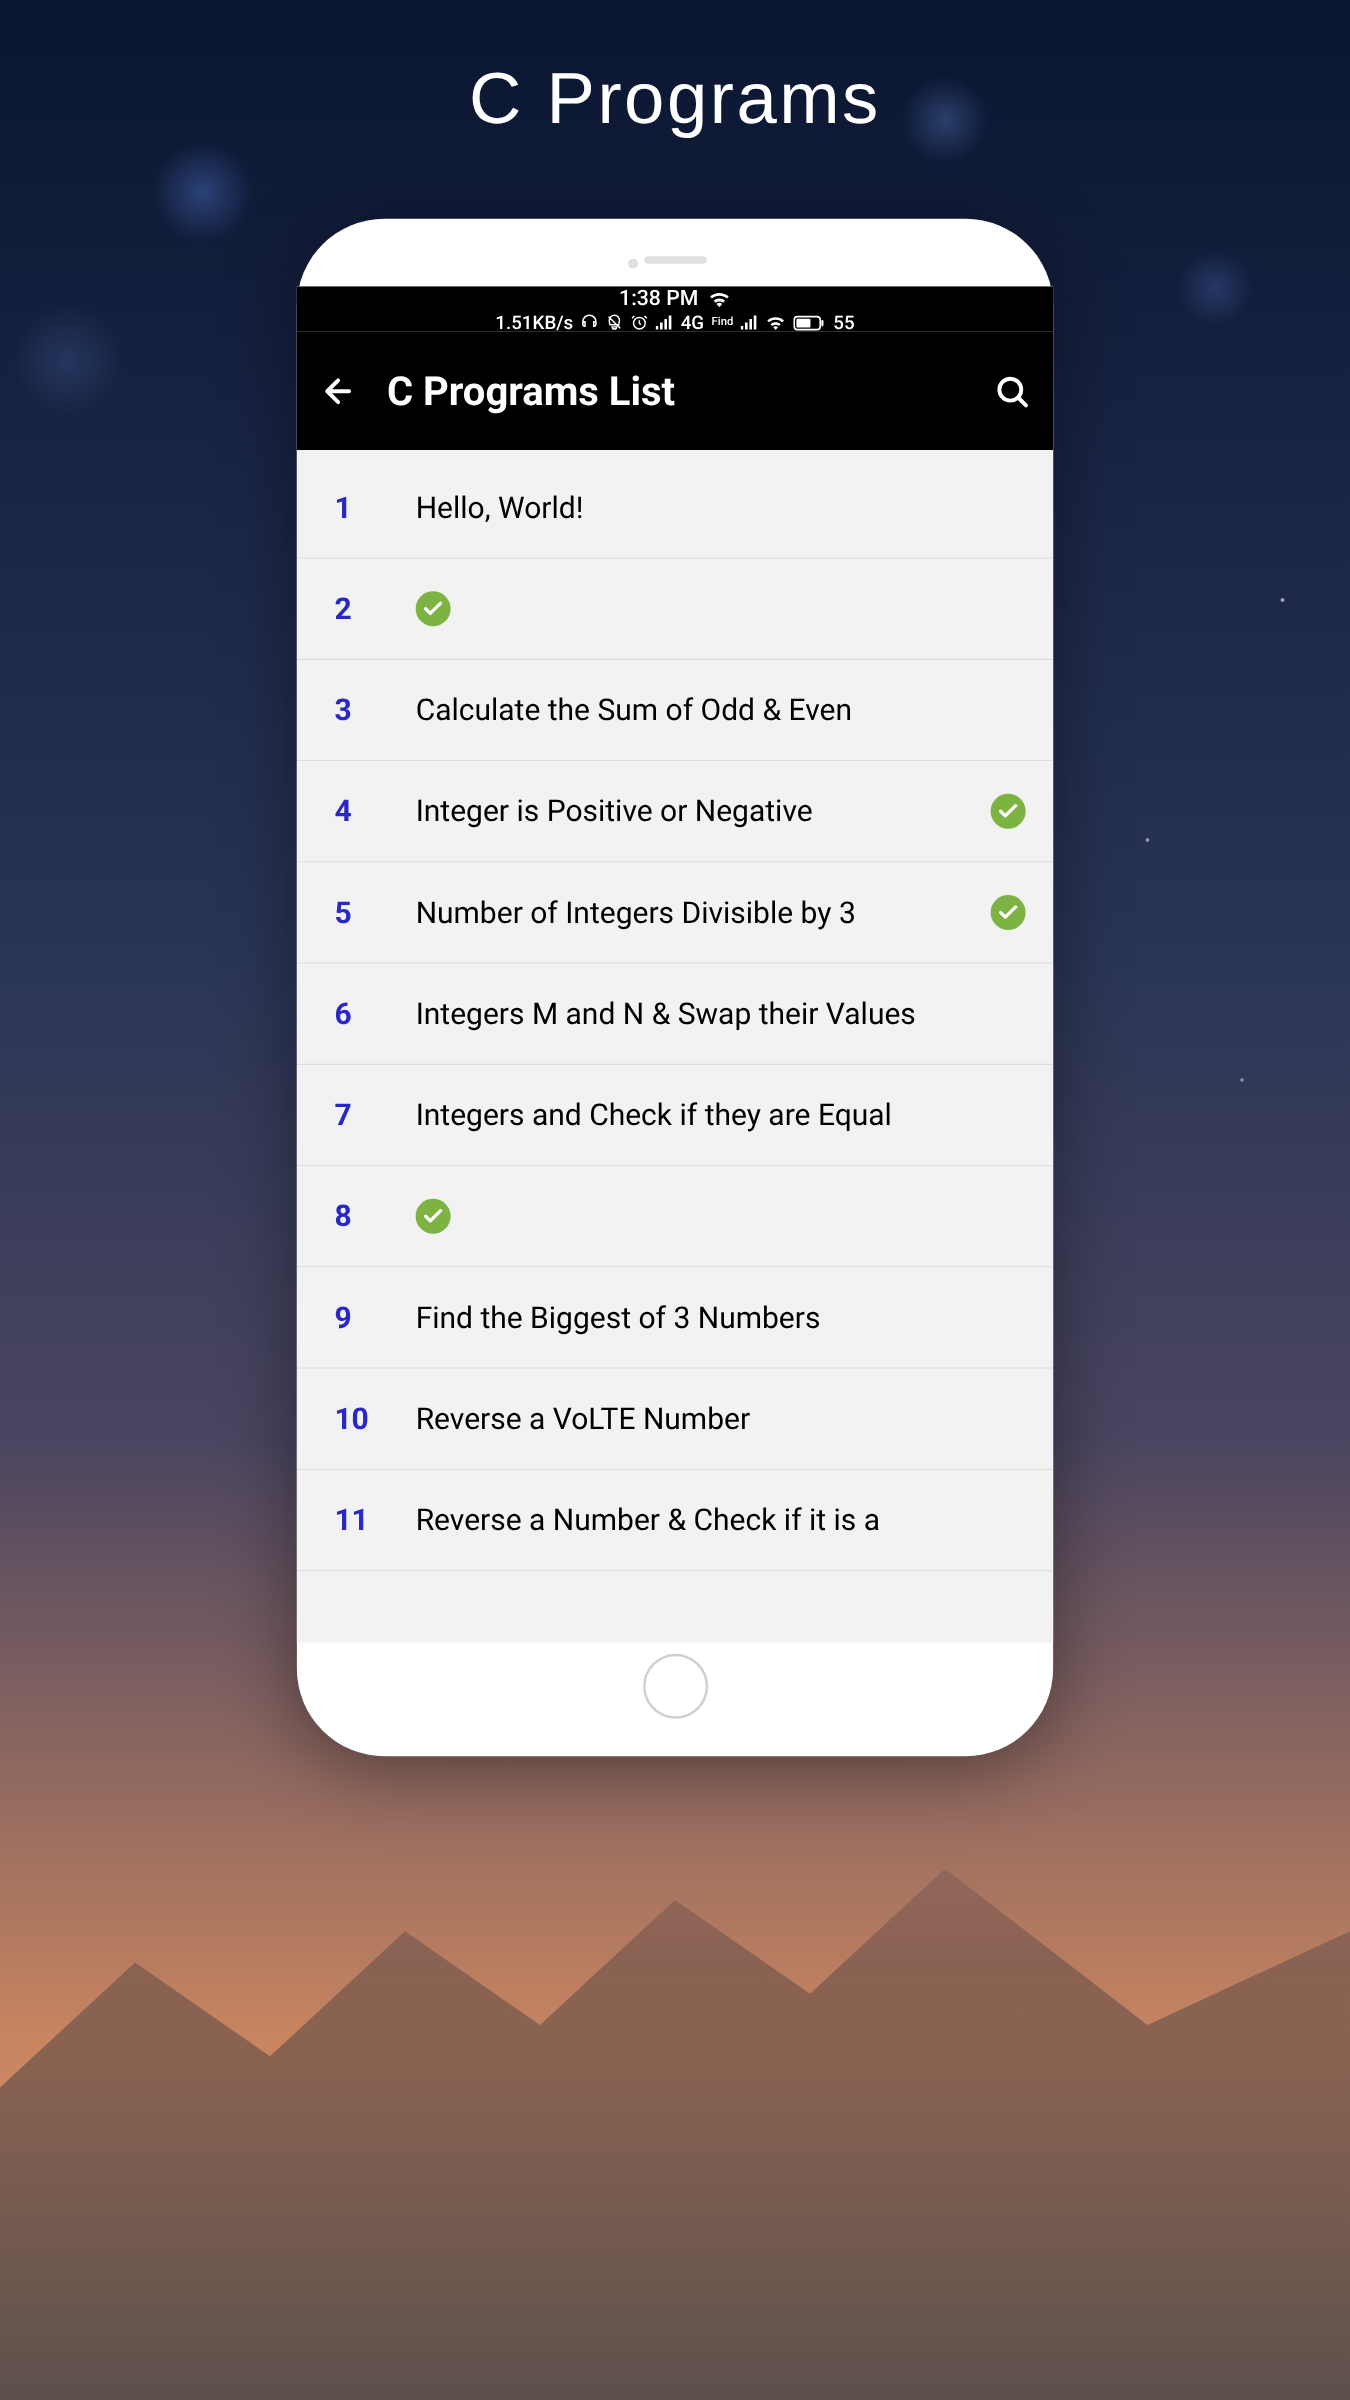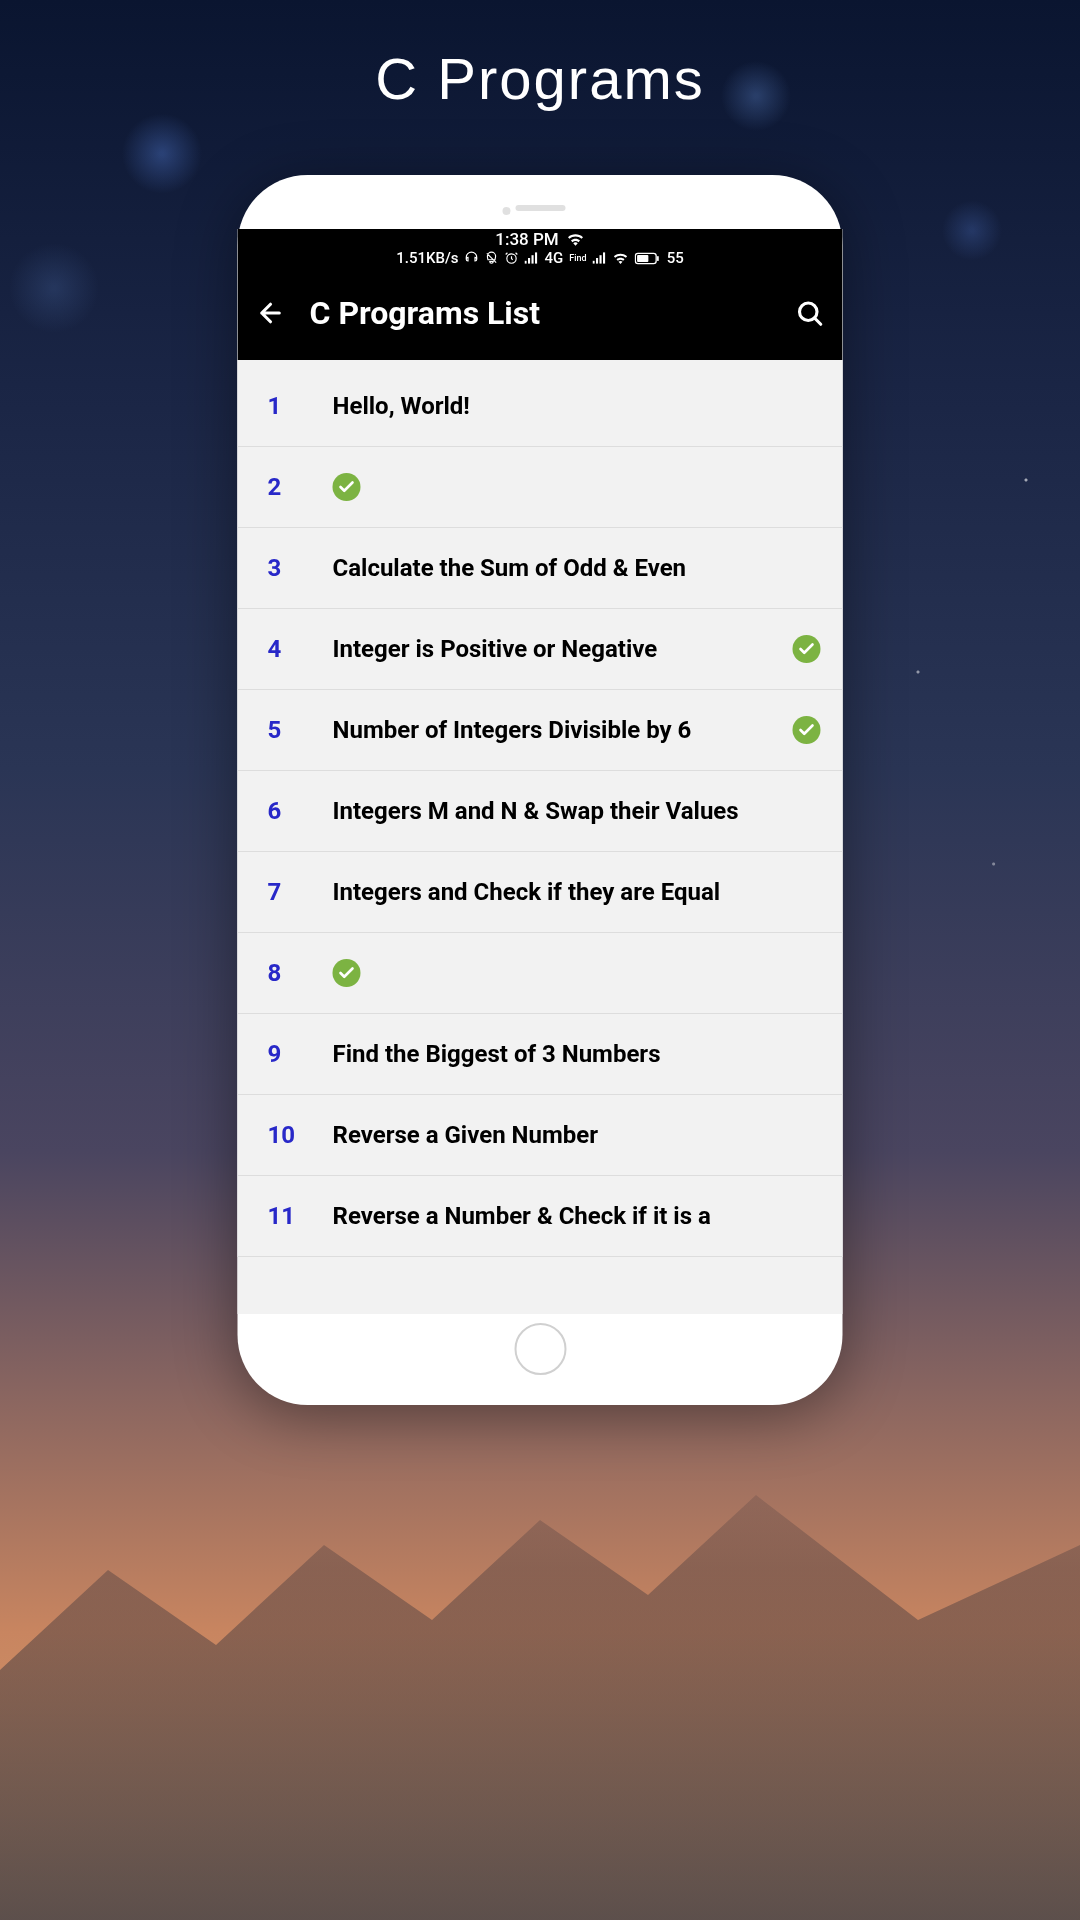--- a/index.html
+++ b/index.html
@@ -181,21 +181,21 @@
       font-size: 24px;
       font-weight: 700;
       color: #2828c8;
       text-align: left;
       padding-left: 10px;
     }
     
     .item-title {
       flex: 1;
       font-size: 24px;
-      font-weight: 700;
+      font-weight: 400;
       color: #000;
     }
     
     .item-check {
       width: 28px;
       height: 28px;
       background: #7cb342;
       border-radius: 50%;
       display: flex;
       align-items: center;
@@ -330,21 +330,21 @@
           <div class="item-number">4</div>
           <div class="item-title">Integer is Positive or Negative</div>
           <div class="item-check">
             <svg viewBox="0 0 24 24" fill="none" stroke="#fff" stroke-width="3.5" stroke-linecap="round" stroke-linejoin="round">
               <polyline points="20 6 9 17 4 12"></polyline>
             </svg>
           </div>
         </div>
         <div class="list-item">
           <div class="item-number">5</div>
-          <div class="item-title">Number of Integers Divisible by 6</div>
+          <div class="item-title">Number of Integers Divisible by 3</div>
           <div class="item-check">
             <svg viewBox="0 0 24 24" fill="none" stroke="#fff" stroke-width="3.5" stroke-linecap="round" stroke-linejoin="round">
               <polyline points="20 6 9 17 4 12"></polyline>
             </svg>
           </div>
         </div>
         <div class="list-item">
           <div class="item-number">6</div>
           <div class="item-title">Integers M and N &amp; Swap their Values</div>
         </div>
@@ -359,21 +359,21 @@
               <polyline points="20 6 9 17 4 12"></polyline>
             </svg>
           </div>
         </div>
         <div class="list-item">
           <div class="item-number">9</div>
           <div class="item-title">Find the Biggest of 3 Numbers</div>
         </div>
         <div class="list-item">
           <div class="item-number">10</div>
-          <div class="item-title">Reverse a Given Number</div>
+          <div class="item-title">Reverse a VoLTE Number</div>
         </div>
         <div class="list-item">
           <div class="item-number">11</div>
           <div class="item-title">Reverse a Number &amp; Check if it is a</div>
         </div>
       </div>
 
   </div>
 
   <div class="home-button"></div>

